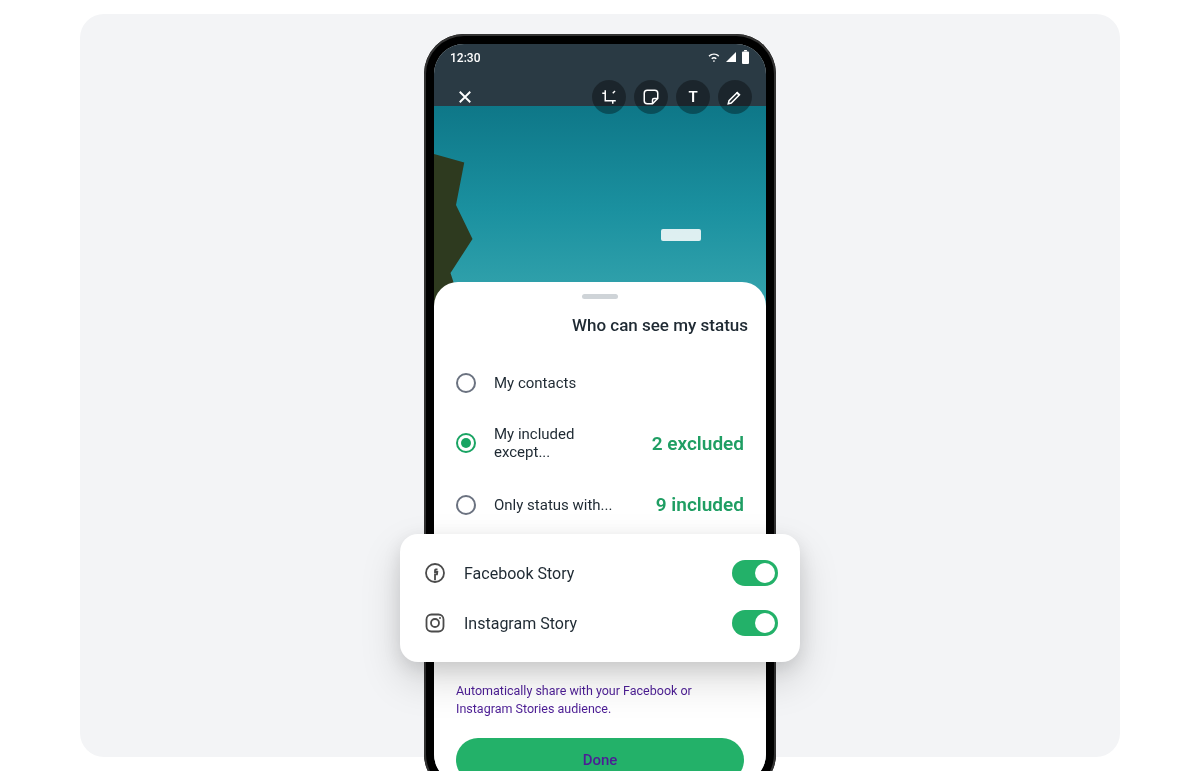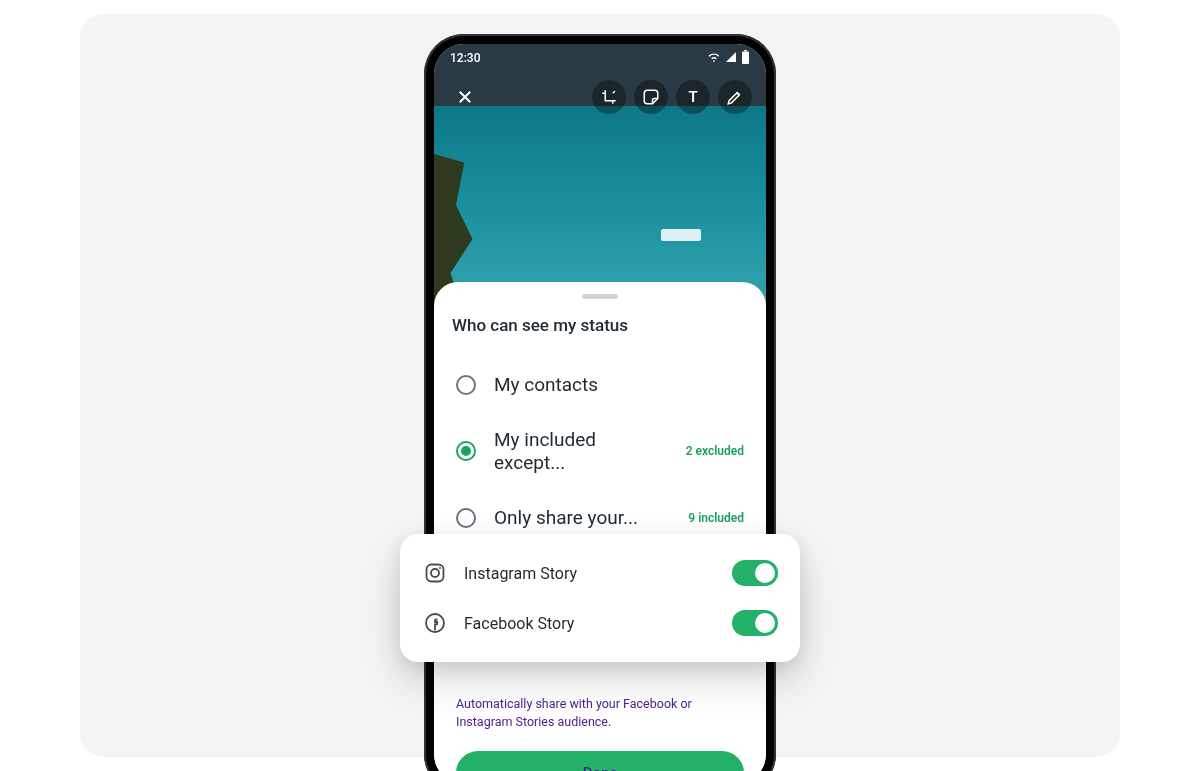--- a/index.html
+++ b/index.html
@@ -100,21 +100,21 @@
     background: #ffffff;
     border-radius: 24px 24px 0 0;
     padding: 12px 18px 0;
     z-index:6;
   }
   .grabber {
     width:36px; height:5px; background:#cfd4d8; border-radius:3px;
     margin: 0 auto 16px;
   }
   .sheet-title {
-    text-align:left;
+    text-align:right;
     font-size:17px;
     font-weight:500;
     color:#1f2a33;
     margin-bottom: 22px;
   }
   .radio-row {
     display:flex;
     align-items:center;
     padding: 16px 4px;
     gap: 18px;
@@ -130,25 +130,25 @@
   }
   .radio.selected::after {
     content:"";
     position:absolute;
     inset:3px;
     background:#19a463;
     border-radius:50%;
   }
   .radio-label {
     flex:1;
+    font-size:15px;
+    color:#1f2a33;
+  }
+  .radio-note {
     font-size:19px;
-    color:#1f2a33;
-  }
-  .radio-note {
-    font-size:12px;
     font-weight:600;
     color:#1f9e63;
   }
   .helper {
     font-size:12.5px;
     color:#4c1d95;
     padding: 4px 4px 6px;
     line-height:1.45;
   }
   .done-btn {
@@ -285,51 +285,51 @@
         </div>
 
         <div class="radio-row">
           <div class="radio selected"></div>
           <div class="radio-label">My included except...</div>
           <div class="radio-note">2 excluded</div>
         </div>
 
         <div class="radio-row">
           <div class="radio"></div>
-          <div class="radio-label">Only share your...</div>
+          <div class="radio-label">Only status with...</div>
           <div class="radio-note">9 included</div>
         </div>
 
         <div class="spacer-for-card"></div>
 
         <div class="helper">Automatically share with your Facebook or Instagram Stories audience.</div>
 
         <div class="done-btn">Done</div>
       </div>
 
     </div>
   </div>
 
   <div class="share-card">
+    <div class="share-row">
+      <div class="share-icon">
+        <svg width="24" height="24" viewBox="0 0 24 24" fill="none" stroke="#4b4b4b" stroke-width="1.8">
+          <circle cx="12" cy="12" r="9"></circle>
+          <path d="M14.5 8.5h-1.7c-.5 0-.8.4-.8.9V11h2.3l-.3 2.3H12v6"></path>
+        </svg>
+      </div>
+      <div class="share-label">Facebook Story</div>
+      <div class="toggle"></div>
+    </div>
     <div class="share-row">
       <div class="share-icon">
         <svg width="24" height="24" viewBox="0 0 24 24" fill="none" stroke="#4b4b4b" stroke-width="1.8">
           <rect x="3.5" y="3.5" width="17" height="17" rx="5"></rect>
           <circle cx="12" cy="12" r="4"></circle>
           <circle cx="17" cy="7" r="1" fill="#4b4b4b" stroke="none"></circle>
         </svg>
       </div>
       <div class="share-label">Instagram Story</div>
       <div class="toggle"></div>
     </div>
-    <div class="share-row">
-      <div class="share-icon">
-        <svg width="24" height="24" viewBox="0 0 24 24" fill="none" stroke="#4b4b4b" stroke-width="1.8">
-          <circle cx="12" cy="12" r="9"></circle>
-          <path d="M14.5 8.5h-1.7c-.5 0-.8.4-.8.9V11h2.3l-.3 2.3H12v6"></path>
-        </svg>
-      </div>
-      <div class="share-label">Facebook Story</div>
-      <div class="toggle"></div>
-    </div>
   </div>
 
 </div>
 
 </body></html>

